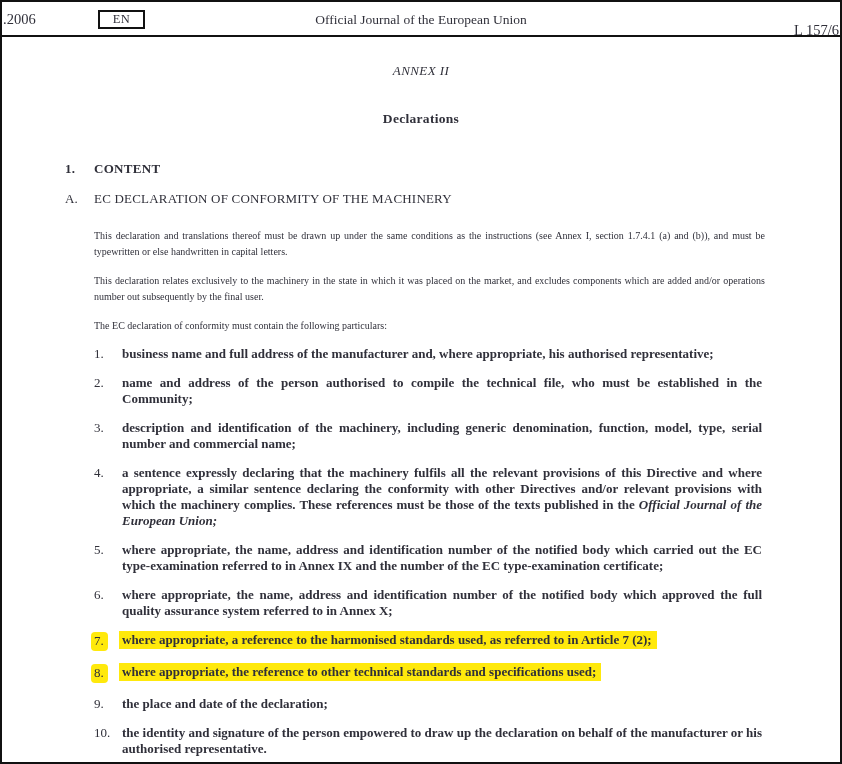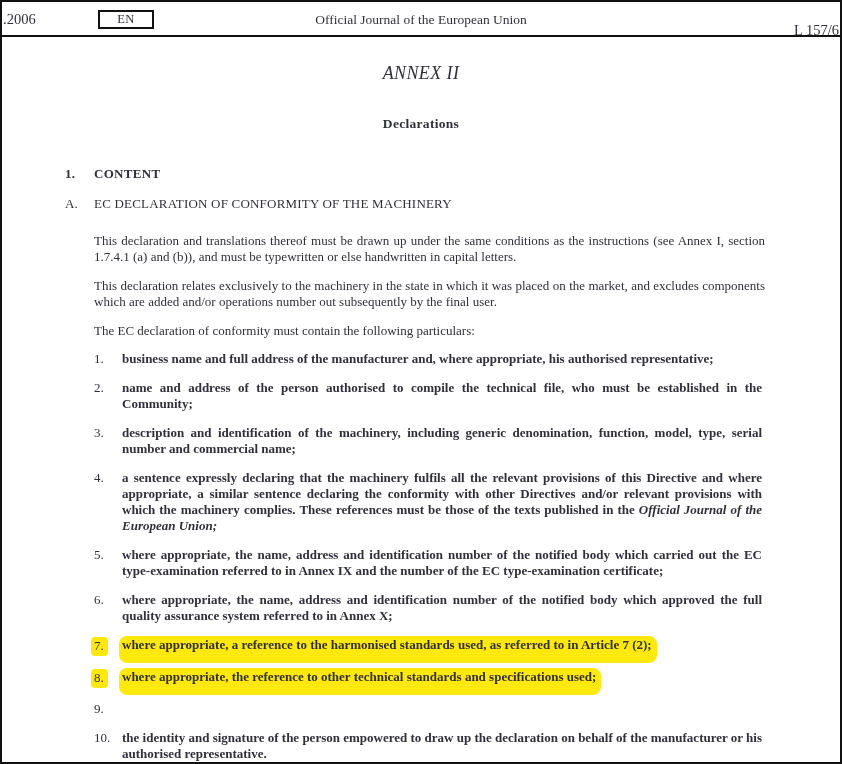--- a/index.html
+++ b/index.html
@@ -29,21 +29,21 @@
   .hdr-date {
     position: absolute;
     left: 1px;
     top: 9px;
     font-size: 14.5px;
   }
   .lang-badge {
     position: absolute;
     left: 96px;
     top: 8px;
-    width: 56px;
+    width: 47px;
     height: 19px;
     border: 2px solid var(--frame);
     text-align: center;
     font-size: 12.5px;
     line-height: 15px;
     letter-spacing: 0.5px;
   }
   .hdr-title {
     position: absolute;
     left: 0;
@@ -56,21 +56,21 @@
     position: absolute;
     right: 1px;
     top: 20px;
     font-size: 14.5px;
   }
   
   .annex-title {
     margin-top: 26px;
     text-align: center;
     font-style: italic;
-    font-size: 18px;
+    font-size: 13px;
     letter-spacing: 0.4px;
   }
   .doc-subtitle {
     margin-top: 32px;
     text-align: center;
     font-weight: bold;
     font-size: 13.5px;
     letter-spacing: 0.3px;
   }
   
@@ -80,21 +80,21 @@
     font-size: 13px;
     line-height: 16px;
   }
   .sec-row.content { margin-top: 34px; font-weight: bold; letter-spacing: 0.3px; }
   .sec-row.subsec  { margin-top: 14px; letter-spacing: 0.2px; }
   .sec-num { width: 29px; flex: none; }
   
   .para {
     margin: 13px 0 0 92px;
     width: 671px;
-    font-size: 13px;
+    font-size: 10px;
     line-height: 16px;
     text-align: justify;
   }
   .para.first { margin-top: 21px; }
   
   .particulars { margin-top: 12px; }
   .item-row {
     display: flex;
     margin-left: 92px;
     margin-bottom: 13px;
@@ -106,23 +106,23 @@
   .item-text { width: 640px; text-align: justify; font-weight: bold; }
   .item-text .it { font-style: italic; }
   .item-row.hl .item-num .n {
     background: var(--hl);
     padding: 1px 4px 2px 3px;
     margin-left: -3px;
     border-radius: 4px;
   }
   .item-row.hl .item-text span {
     background: var(--hl);
-    padding: 1px 5px 11px 3px;
+    padding: 1px 5px 2px 3px;
     margin-left: -3px;
-    border-radius: 8px;
+    border-radius: 0;
   }
 </style>
 </head>
 <body>
 
 <div class="page">
 
   <header class="journal-header">
     <span class="hdr-date">.2006</span>
     <span class="lang-badge">EN</span>
@@ -176,20 +176,21 @@
       <div class="item-row hl">
       <span class="item-num"><span class="n">7.</span></span>
       <span class="item-text"><span>where appropriate, a reference to the harmonised standards used, as referred to in Article 7 (2);</span></span>
     </div>
       <div class="item-row hl">
       <span class="item-num"><span class="n">8.</span></span>
       <span class="item-text"><span>where appropriate, the reference to other technical standards and specifications used;</span></span>
     </div>
       <div class="item-row">
       <span class="item-num"><span class="n">9.</span></span>
+      <span class="item-text"><span>the place and date of the declaration;</span></span>
     </div>
       <div class="item-row">
       <span class="item-num"><span class="n">10.</span></span>
       <span class="item-text"><span>the identity and signature of the person empowered to draw up the declaration on behalf of the manufacturer or his authorised representative.</span></span>
     </div>
     </div>
 
 </div>
 
 </body></html>

